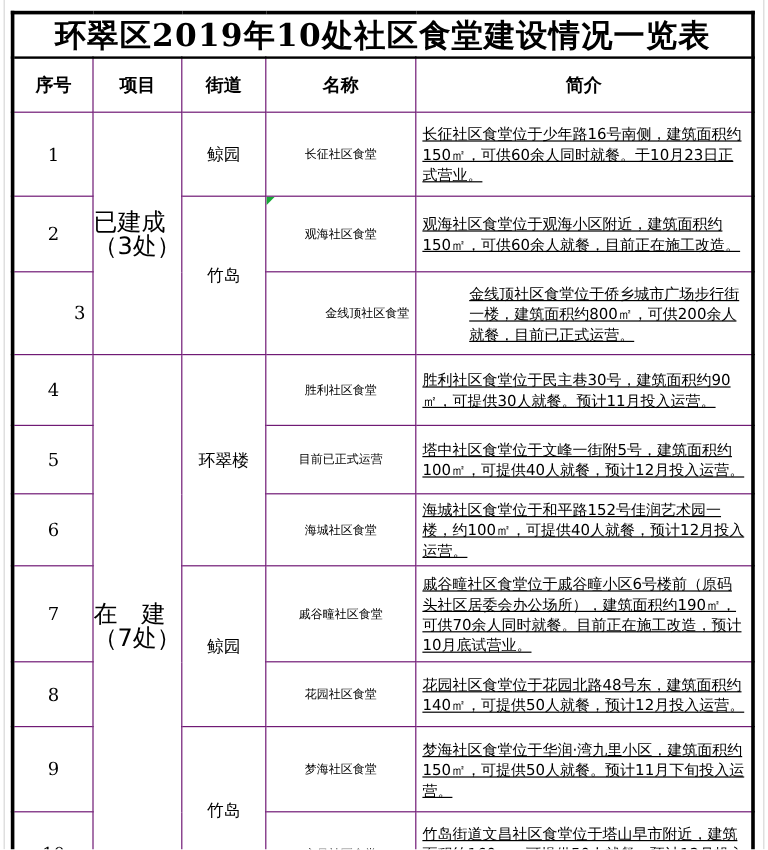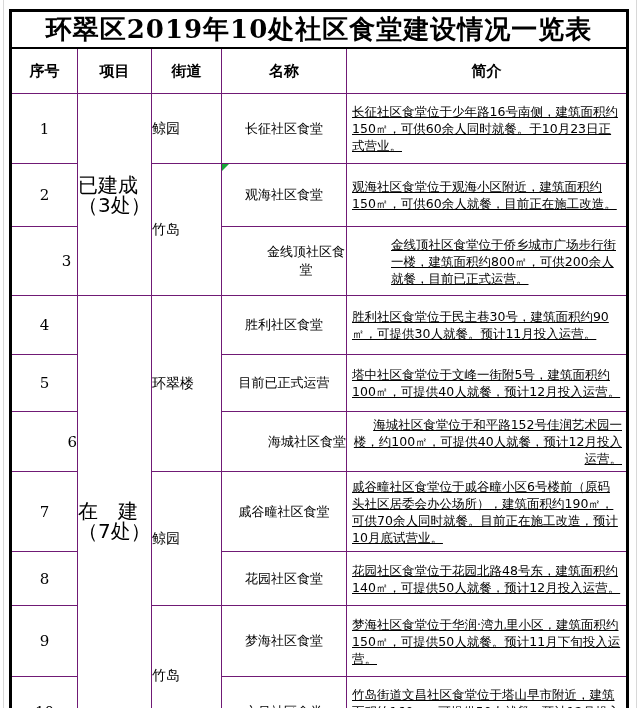--- a/index.html
+++ b/index.html
@@ -63,26 +63,27 @@
     font-size: 15px;
     font-family: "DejaVu Serif", serif;
   }
   td.c-proj {
     text-align: left;
     font-size: 20px;
     white-space: pre-line;
     line-height: 20px;
   }
   td.c-street {
+    text-align: center;
     font-size: 14px;
   }
   td.c-name {
     position: relative;
     text-align: center;
-    font-size: 13px;
+    font-size: 10px;
   }
   td.c-intro {
     text-align: left;
     font-size: 12.5px;
     line-height: 17px;
     padding: 2px 4px 2px 5px;
     text-decoration: underline;
   }
   .corner-marker {
     position: absolute;
@@ -92,21 +93,21 @@
     height: 0;
     border-top: 7px solid #18a838;
     border-right: 7px solid transparent;
   }
   
   tr.r1  td { height: 65px; }
   tr.r2  td { height: 58px; }
   tr.r3  td { height: 64px; padding-left: 44px; }
   tr.r4  td { height: 54px; }
   tr.r5  td { height: 52px; }
-  tr.r6  td { height: 55px; text-align: right; }
+  tr.r6  td { height: 55px; }
   tr.r7  td { height: 75px; }
   tr.r8  td { height: 49px; }
   tr.r9  td { height: 66px; }
   tr.r10 td { height: 65px; }
 </style>
 </head>
 <body>
 
 <div class="page">
   <div class="edge-line left"></div>

